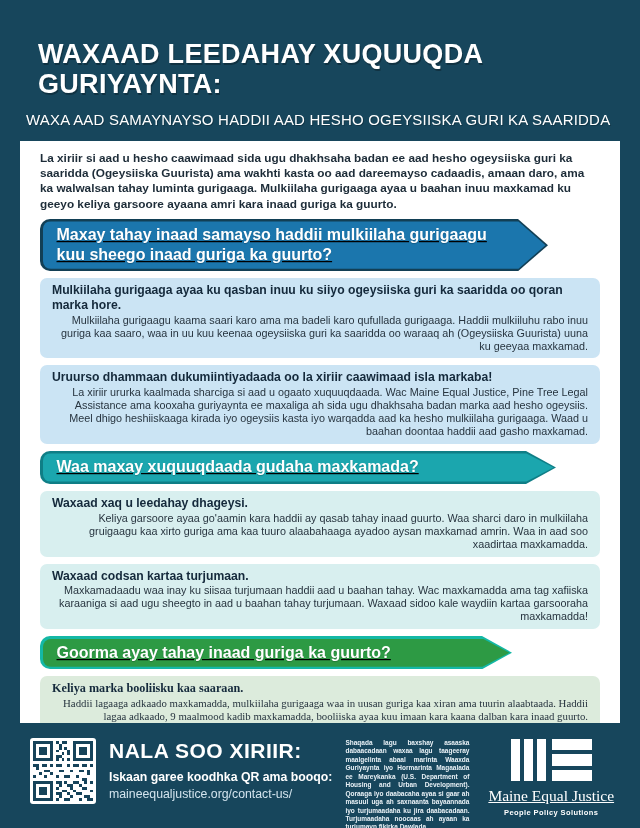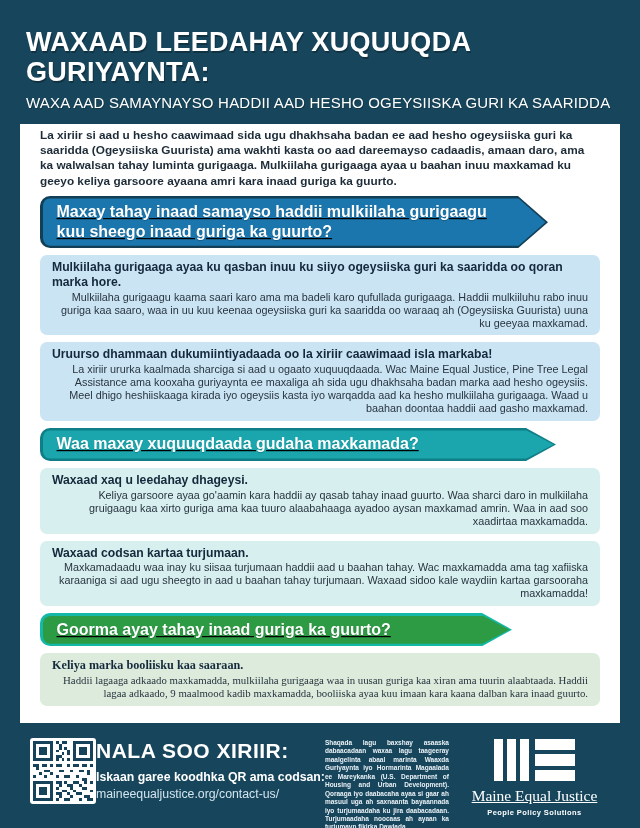--- a/index.html
+++ b/index.html
@@ -5,31 +5,31 @@
   html,body{margin:0;padding:0;background:#123243;}
   .page{
     width:640px;height:828px;background:#17465c;
     font-family:"Liberation Sans",sans-serif;
     display:flex;flex-direction:column;box-sizing:border-box;
     overflow:hidden;position:relative;
   }
   
   .header{padding:28px 26px 12px 26px;color:#fff;}
   .header h1{
-    margin:0;font-size:27px;line-height:1.1;font-weight:bold;letter-spacing:.3px;
+    margin:12px;font-size:27px;line-height:1.1;font-weight:bold;letter-spacing:.3px;
     text-shadow:1px 2px 0 rgba(0,0,0,.28);
   }
   .header h2{
     margin:7px 0 0 0;font-size:15px;line-height:1.15;font-weight:normal;letter-spacing:.2px;
     text-shadow:1px 1px 0 rgba(0,0,0,.22);
   }
   
   .content{
     background:#ffffff;margin:0 20px;flex:1;overflow:hidden;
-    padding:2px 20px 4px 20px;box-sizing:border-box;
+    padding:8px 20px 4px 20px;box-sizing:border-box;
   }
   .intro{
     margin:2px 0 7px 0;font-size:11.8px;line-height:1.3;font-weight:bold;color:#1d2c38;
   }
   
   .arrow-outer{
     clip-path:polygon(0 0,calc(100% - 30px) 0,100% 50%,calc(100% - 30px) 100%,0 100%);
     border-radius:10px 0 0 10px;
     padding:2.5px;margin:4px 0 7px 0;text-decoration:underline;
   }
@@ -49,21 +49,21 @@
   
   .card{border-radius:7px;padding:5px 12px 6px 12px;margin:0 0 7px 0;}
   .card-blue{background:#cbe4f4;}
   .card-teal{background:#d8efef;}
   .card-green{background:#dcebdc;font-family:Liberation Serif, serif;}
   .card h3{margin:0 0 1px 0;font-size:12.2px;line-height:1.2;color:#14293b;}
   .card p{margin:0;font-size:10.8px;line-height:1.2;color:#27343f;text-align:right;}
   
   .footer{
     height:105px;box-sizing:border-box;color:#fff;
-    display:flex;align-items:flex-start;
+    display:flex;align-items:flex-start;gap:13px;
     padding:15px 20px 10px 30px;
   }
   .qr{
     width:66px;height:66px;background:#fff;border-radius:3px;padding:3px;
     box-sizing:border-box;flex:0 0 auto;
   }
   .qr svg{width:100%;height:100%;display:block;}
   .contact{flex:0 0 auto;max-width:250px;}
   .contact-title{font-size:21px;font-weight:bold;letter-spacing:.5px;line-height:1;margin-top:2px;}
   .contact-instruction{font-size:12.3px;font-weight:bold;margin-top:9px;line-height:1.2;}
@@ -142,21 +142,21 @@
         <rect width="21" height="21" fill="#ffffff"></rect>
         <path fill="#16435a" d="M0 0h7v7H0zM14 0h7v7h-7zM0 14h7v7H0z"></path>
         <path fill="#ffffff" d="M1 1h5v5H1zM15 1h5v5h-5zM1 15h5v5H1z"></path>
         <path fill="#16435a" d="M2 2h3v3H2zM16 2h3v3h-3zM2 16h3v3H2z"></path>
         <path fill="#16435a" d="M8 0h1v1H8zM10 0h2v1h-2zM9 1h1v2H9zM11 2h1v1h-1zM8 3h1v1H8zM12 3h1v2h-1zM10 4h1v1h-1zM8 5h2v1H8zM8 6h1v1H8zM10 6h1v1h-1zM12 6h1v1h-1zM0 8h2v1H0zM3 8h2v1H3zM6 8h1v1H6zM8 8h2v1H8zM12 8h1v1h-1zM14 8h2v1h-2zM17 8h2v1h-2zM20 8h1v1h-1zM1 9h1v1H1zM4 10h2v1H4zM9 10h2v1H9zM13 10h1v1h-1zM16 10h2v1h-2zM19 10h1v2h-1zM2 11h1v1H2zM6 11h1v1H6zM0 12h1v1H0zM4 12h1v1H4zM8 12h1v1H8zM11 12h2v1h-2zM15 12h1v1h-1zM17 13h2v1h-2zM8 14h2v1H8zM11 14h1v1h-1zM14 14h2v1h-2zM18 14h1v1h-1zM20 14h1v1h-1zM9 15h1v1H9zM12 15h2v1h-2zM16 15h1v1h-1zM8 16h1v1H8zM13 16h1v1h-1zM17 16h2v1h-2zM10 17h2v1h-2zM14 17h1v1h-1zM20 17h1v1h-1zM8 18h2v1H8zM12 18h1v1h-1zM15 18h2v1h-2zM9 19h1v1H9zM13 19h1v1h-1zM18 19h2v1h-2zM8 20h1v1H8zM11 20h2v1h-2zM16 20h1v1h-1zM19 20h2v1h-2z"></path>
       </svg>
     </div>
 
     <div class="contact">
       <div class="contact-title">NALA SOO XIRIIR:</div>
-      <div class="contact-instruction">Iskaan garee koodhka QR ama codsan:</div>
+      <div class="contact-instruction">Iskaan garee koodhka QR ama booqo:</div>
       <div class="contact-url">maineequaljustice.org/contact-us/</div>
     </div>
 
     <div class="disclaimer">Shaqada lagu baxshay asaaska dabaacadaan waxaa lagu taageeray maalgelinta abaal marinta Waaxda Guriyaynta iyo Hormarinta Magaalada ee Mareykanka (U.S. Department of Housing and Urban Development). Qoraaga iyo daabacaha ayaa si gaar ah masuul uga ah saxnaanta bayaannada iyo turjumaadaha ku jira daabacadaan. Turjumaadaha noocaas ah ayaan ka turjumayn fikirka Dawlada.</div>
 
     <div class="logo">
       <div class="logo-mark">
         <span class="mbar"></span>
           <span class="mbar"></span>
           <span class="mbar"></span>

